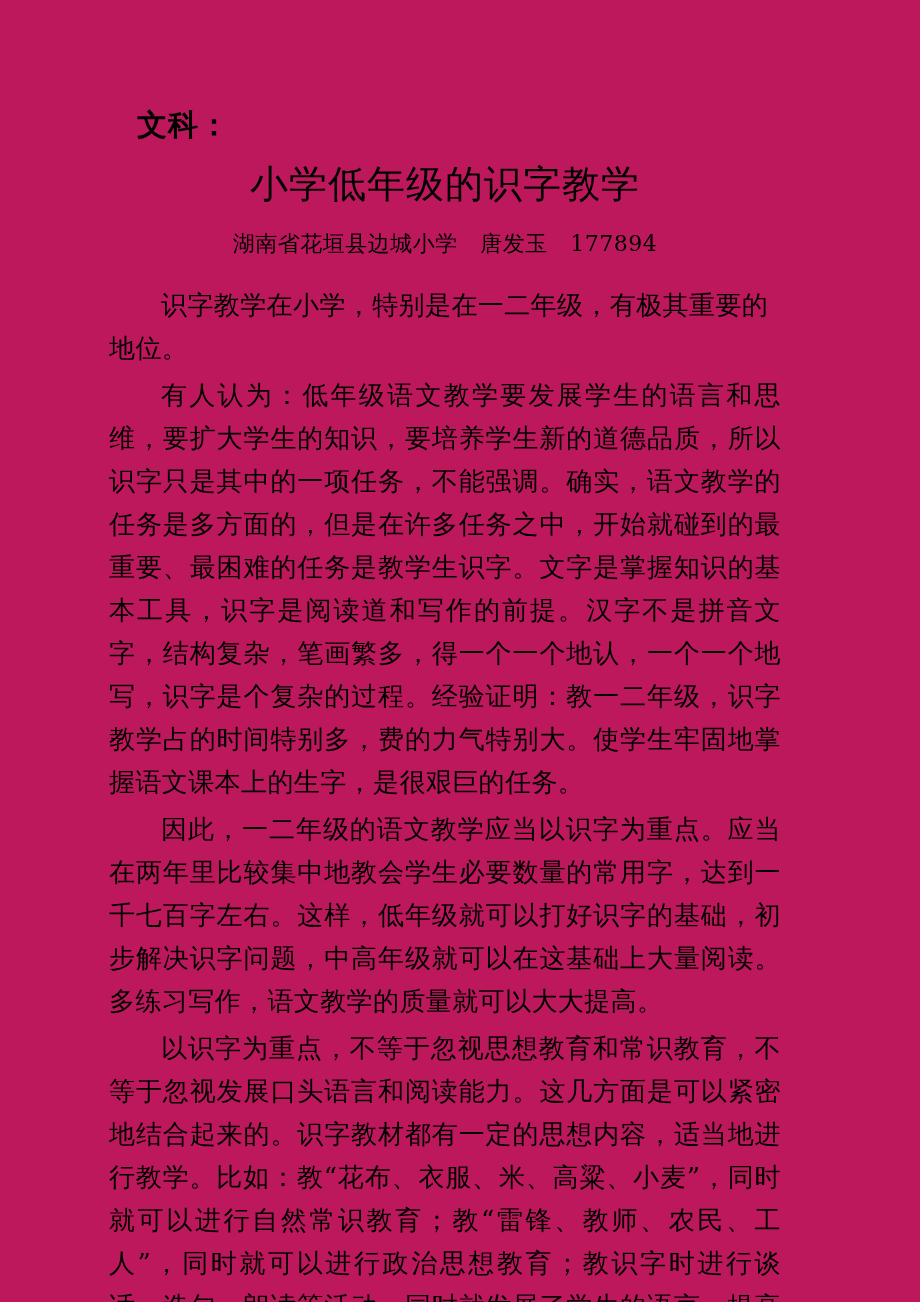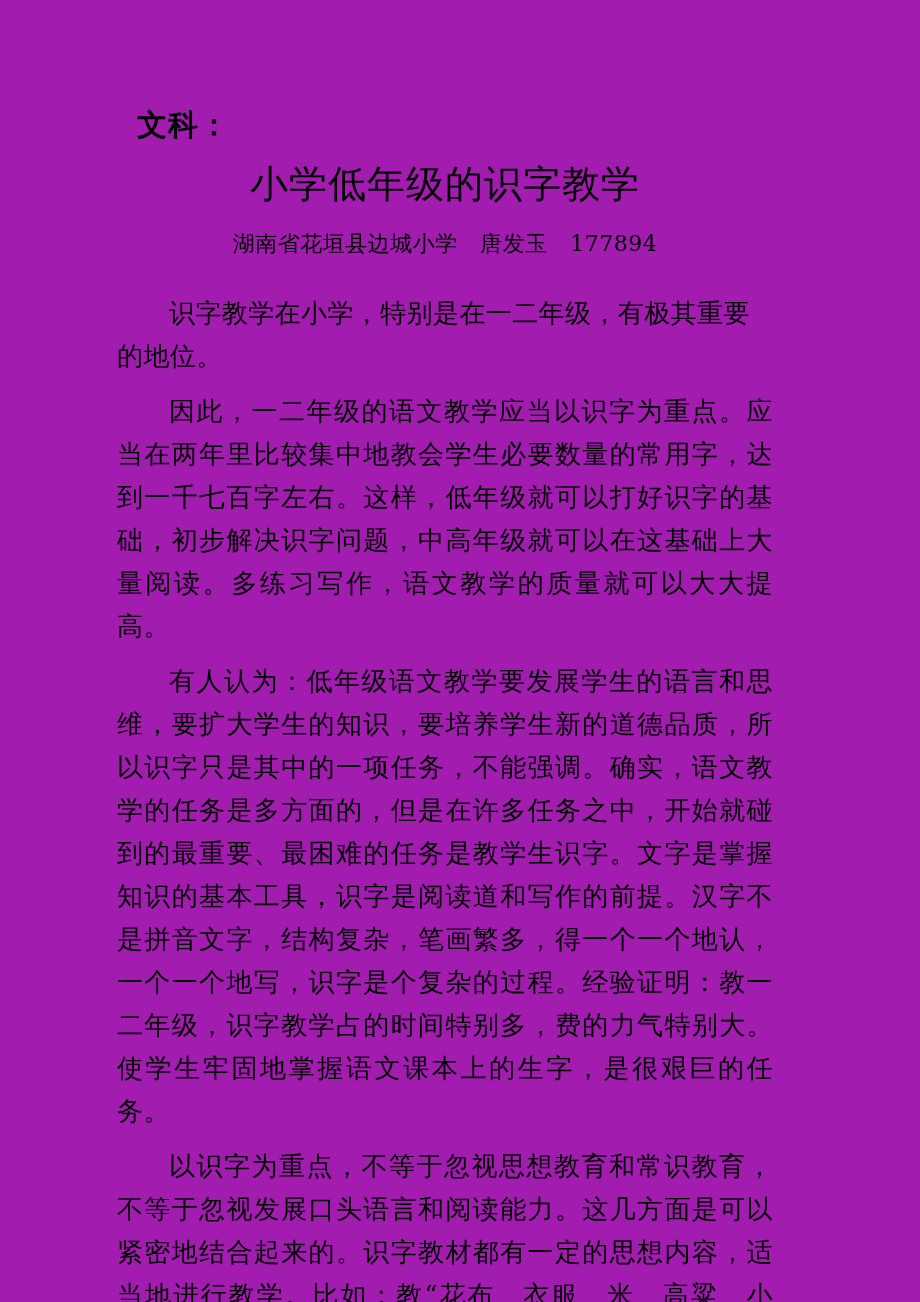--- a/index.html
+++ b/index.html
@@ -9,21 +9,21 @@
     background: #ffffff;
   }
   body {
     font-family: "DejaVu Serif", "Liberation Serif", serif;
     color: #000000;
   }
   .page {
     position: relative;
     width: 920px;
     height: 1302px;
-    background: #a21caf;
+    background: #be185d;
     overflow: hidden;
     box-sizing: border-box;
   }
   .content {
     position: absolute;
     left: 105px;
     top: 0;
     width: 680px;
   }
 
@@ -60,21 +60,21 @@
     white-space: pre;
   }
 
   
   .body-block {
     padding-top: 22px;
   }
   .para {
     font-size: 26px;
     line-height: 43px;
-    margin: 12px;
+    margin: 4px;
     text-align: justify;
     text-justify: inter-character;
     text-indent: 52px;
     letter-spacing: 0.4px;
     word-break: break-all;
     hyphens: none;
   }
   .para.last-line-loose {
     text-align-last: left;
   }
@@ -90,19 +90,19 @@
   <div class="content">
 
     <div class="kicker">文科：</div>
 
     <div class="doc-title">小学低年级的识字教学</div>
 
     <div class="byline">湖南省花垣县边城小学　唐发玉　177894</div>
 
     <div class="body-block">
       <p class="para single">识字教学在小学，特别是在一二年级，有极其重要的地位。</p>
+      <p class="para last-line-loose">有人认为：低年级语文教学要发展学生的语言和思维，要扩大学生的知识，要培养学生新的道德品质，所以识字只是其中的一项任务，不能强调。确实，语文教学的任务是多方面的，但是在许多任务之中，开始就碰到的最重要、最困难的任务是教学生识字。文字是掌握知识的基本工具，识字是阅读道和写作的前提。汉字不是拼音文字，结构复杂，笔画繁多，得一个一个地认，一个一个地写，识字是个复杂的过程。经验证明：教一二年级，识字教学占的时间特别多，费的力气特别大。使学生牢固地掌握语文课本上的生字，是很艰巨的任务。</p>
       <p class="para last-line-loose">因此，一二年级的语文教学应当以识字为重点。应当在两年里比较集中地教会学生必要数量的常用字，达到一千七百字左右。这样，低年级就可以打好识字的基础，初步解决识字问题，中高年级就可以在这基础上大量阅读。多练习写作，语文教学的质量就可以大大提高。</p>
-      <p class="para last-line-loose">有人认为：低年级语文教学要发展学生的语言和思维，要扩大学生的知识，要培养学生新的道德品质，所以识字只是其中的一项任务，不能强调。确实，语文教学的任务是多方面的，但是在许多任务之中，开始就碰到的最重要、最困难的任务是教学生识字。文字是掌握知识的基本工具，识字是阅读道和写作的前提。汉字不是拼音文字，结构复杂，笔画繁多，得一个一个地认，一个一个地写，识字是个复杂的过程。经验证明：教一二年级，识字教学占的时间特别多，费的力气特别大。使学生牢固地掌握语文课本上的生字，是很艰巨的任务。</p>
       <p class="para last-line-loose">以识字为重点，不等于忽视思想教育和常识教育，不等于忽视发展口头语言和阅读能力。这几方面是可以紧密地结合起来的。识字教材都有一定的思想内容，适当地进行教学。比如：教“花布、衣服、米、高粱、小麦”，同时就可以进行自然常识教育；教“雷锋、教师、农民、工人”，同时就可以进行政治思想教育；教识字时进行谈话、造句、朗读等活动，同时就发展了学生的语言，提高了学生理解能力</p>
     </div>
 
   </div>
 </div>
 
 </body></html>

